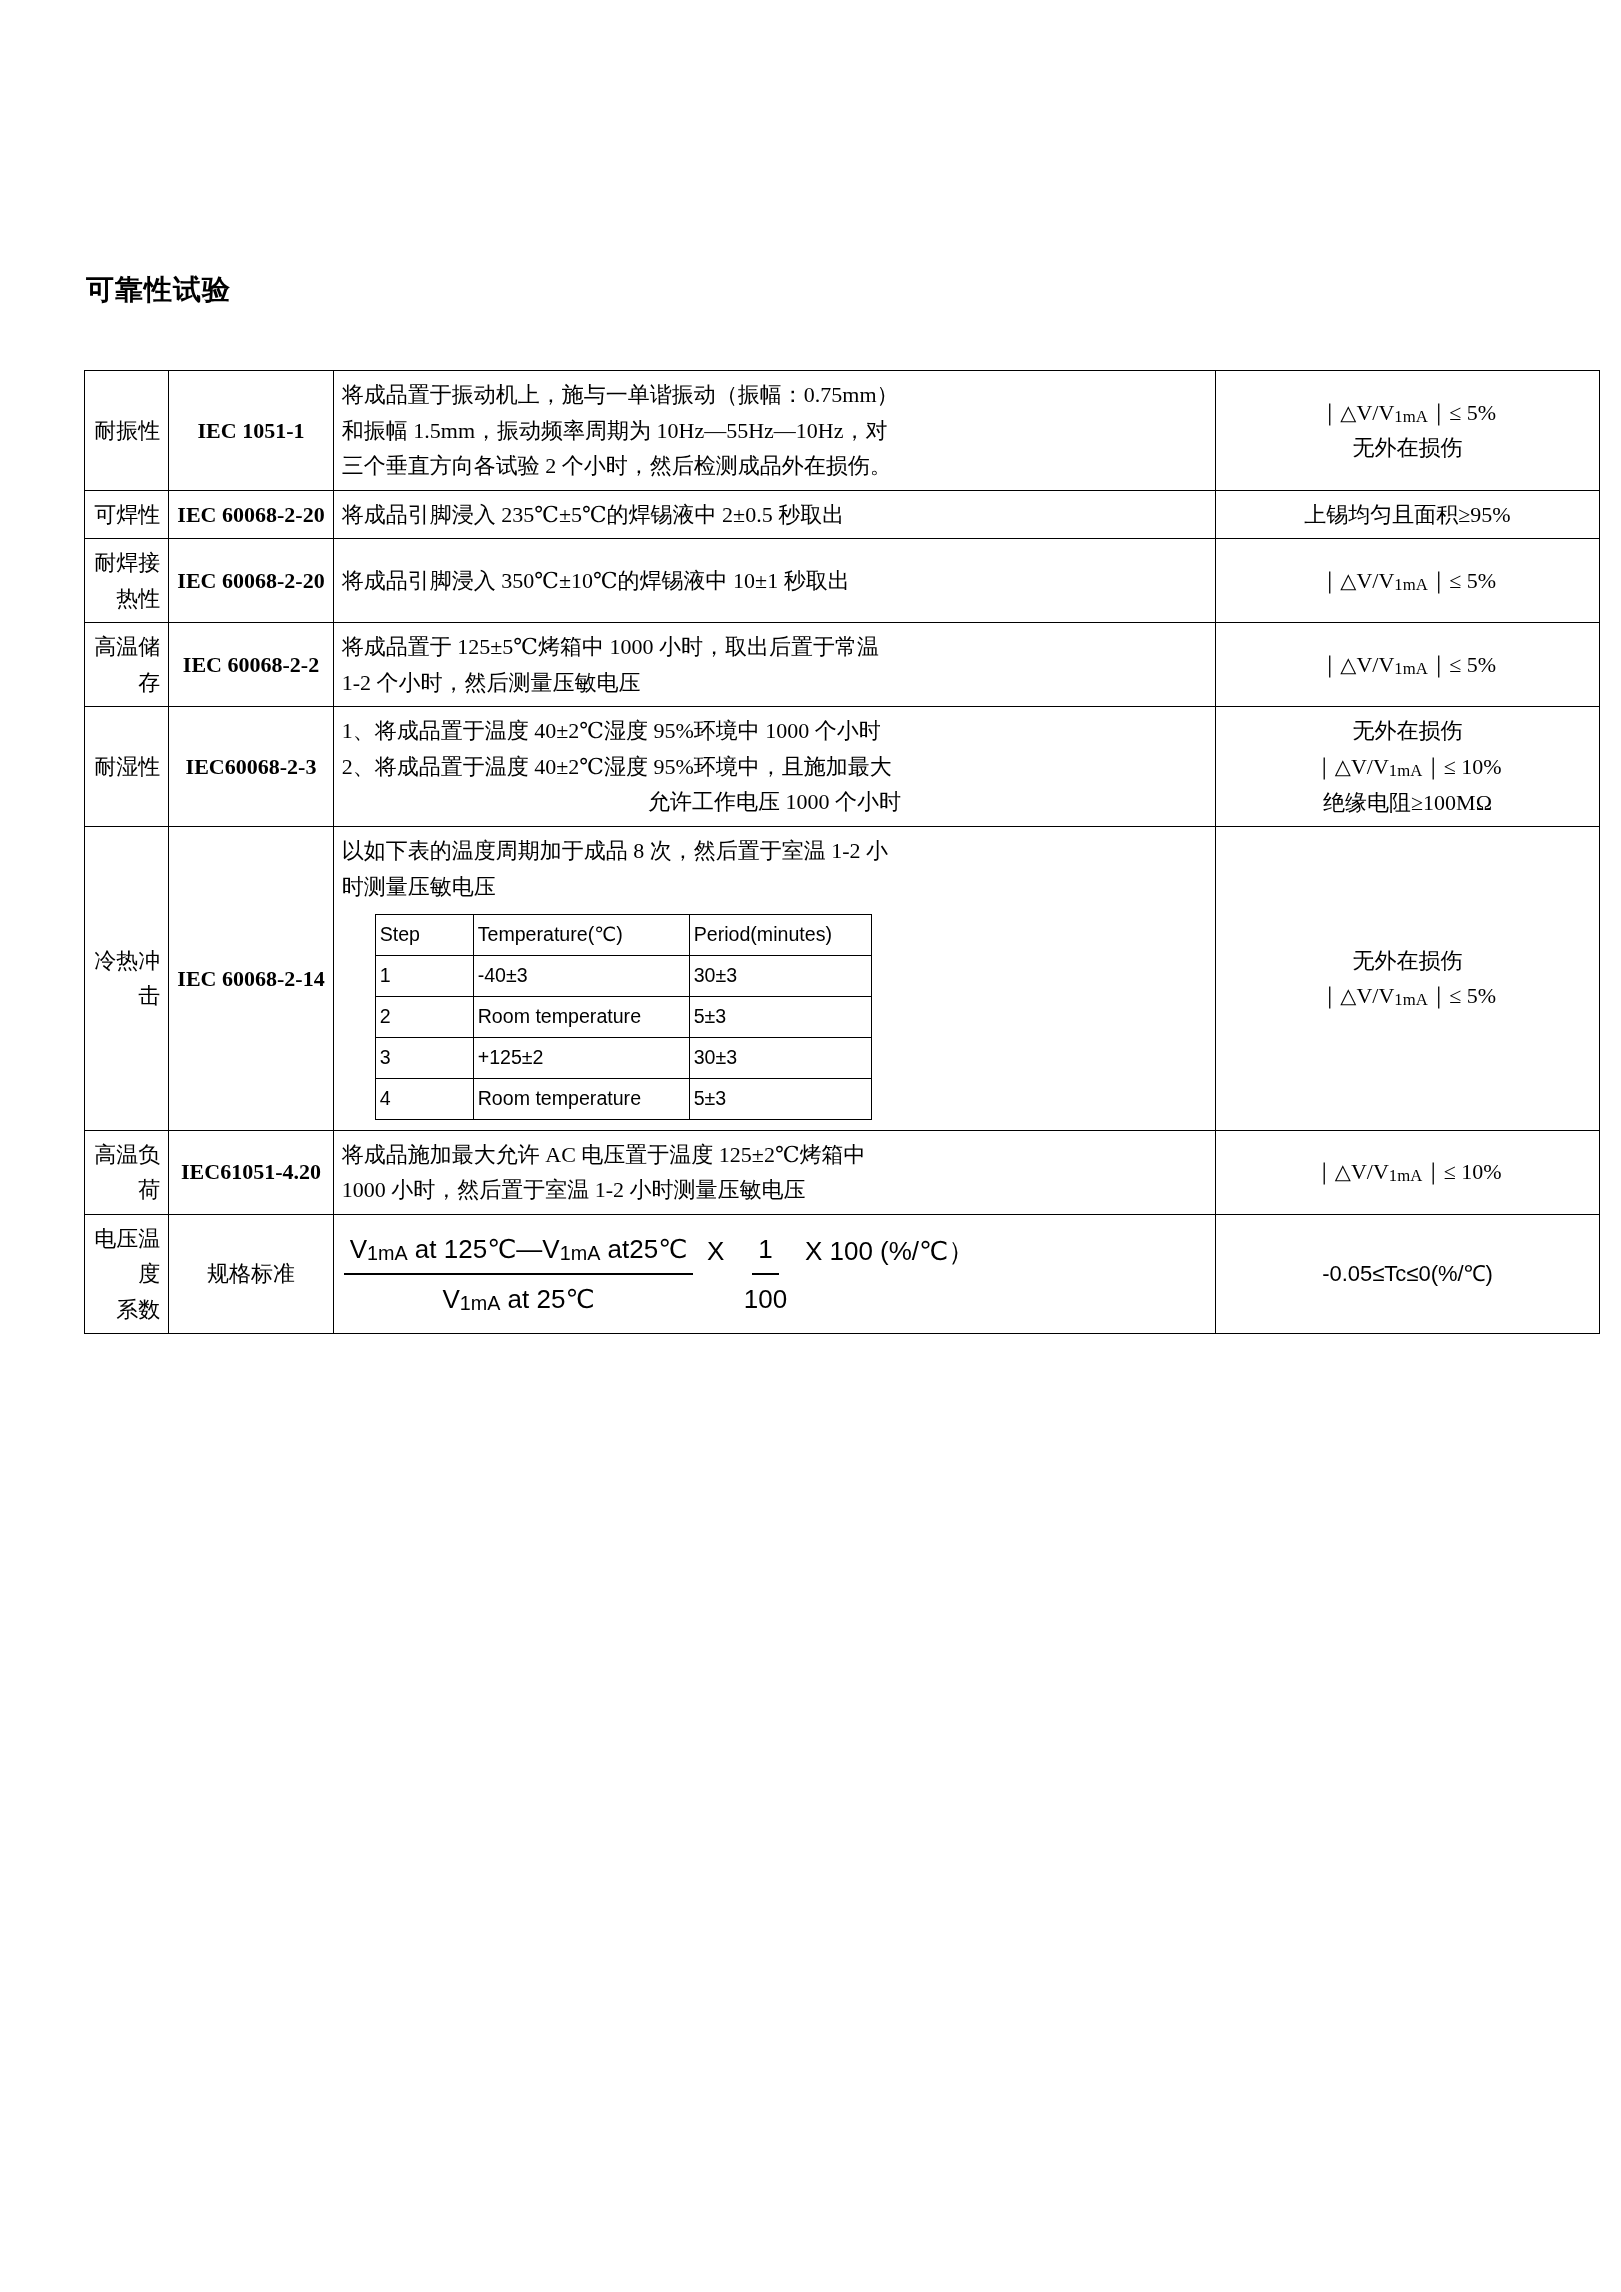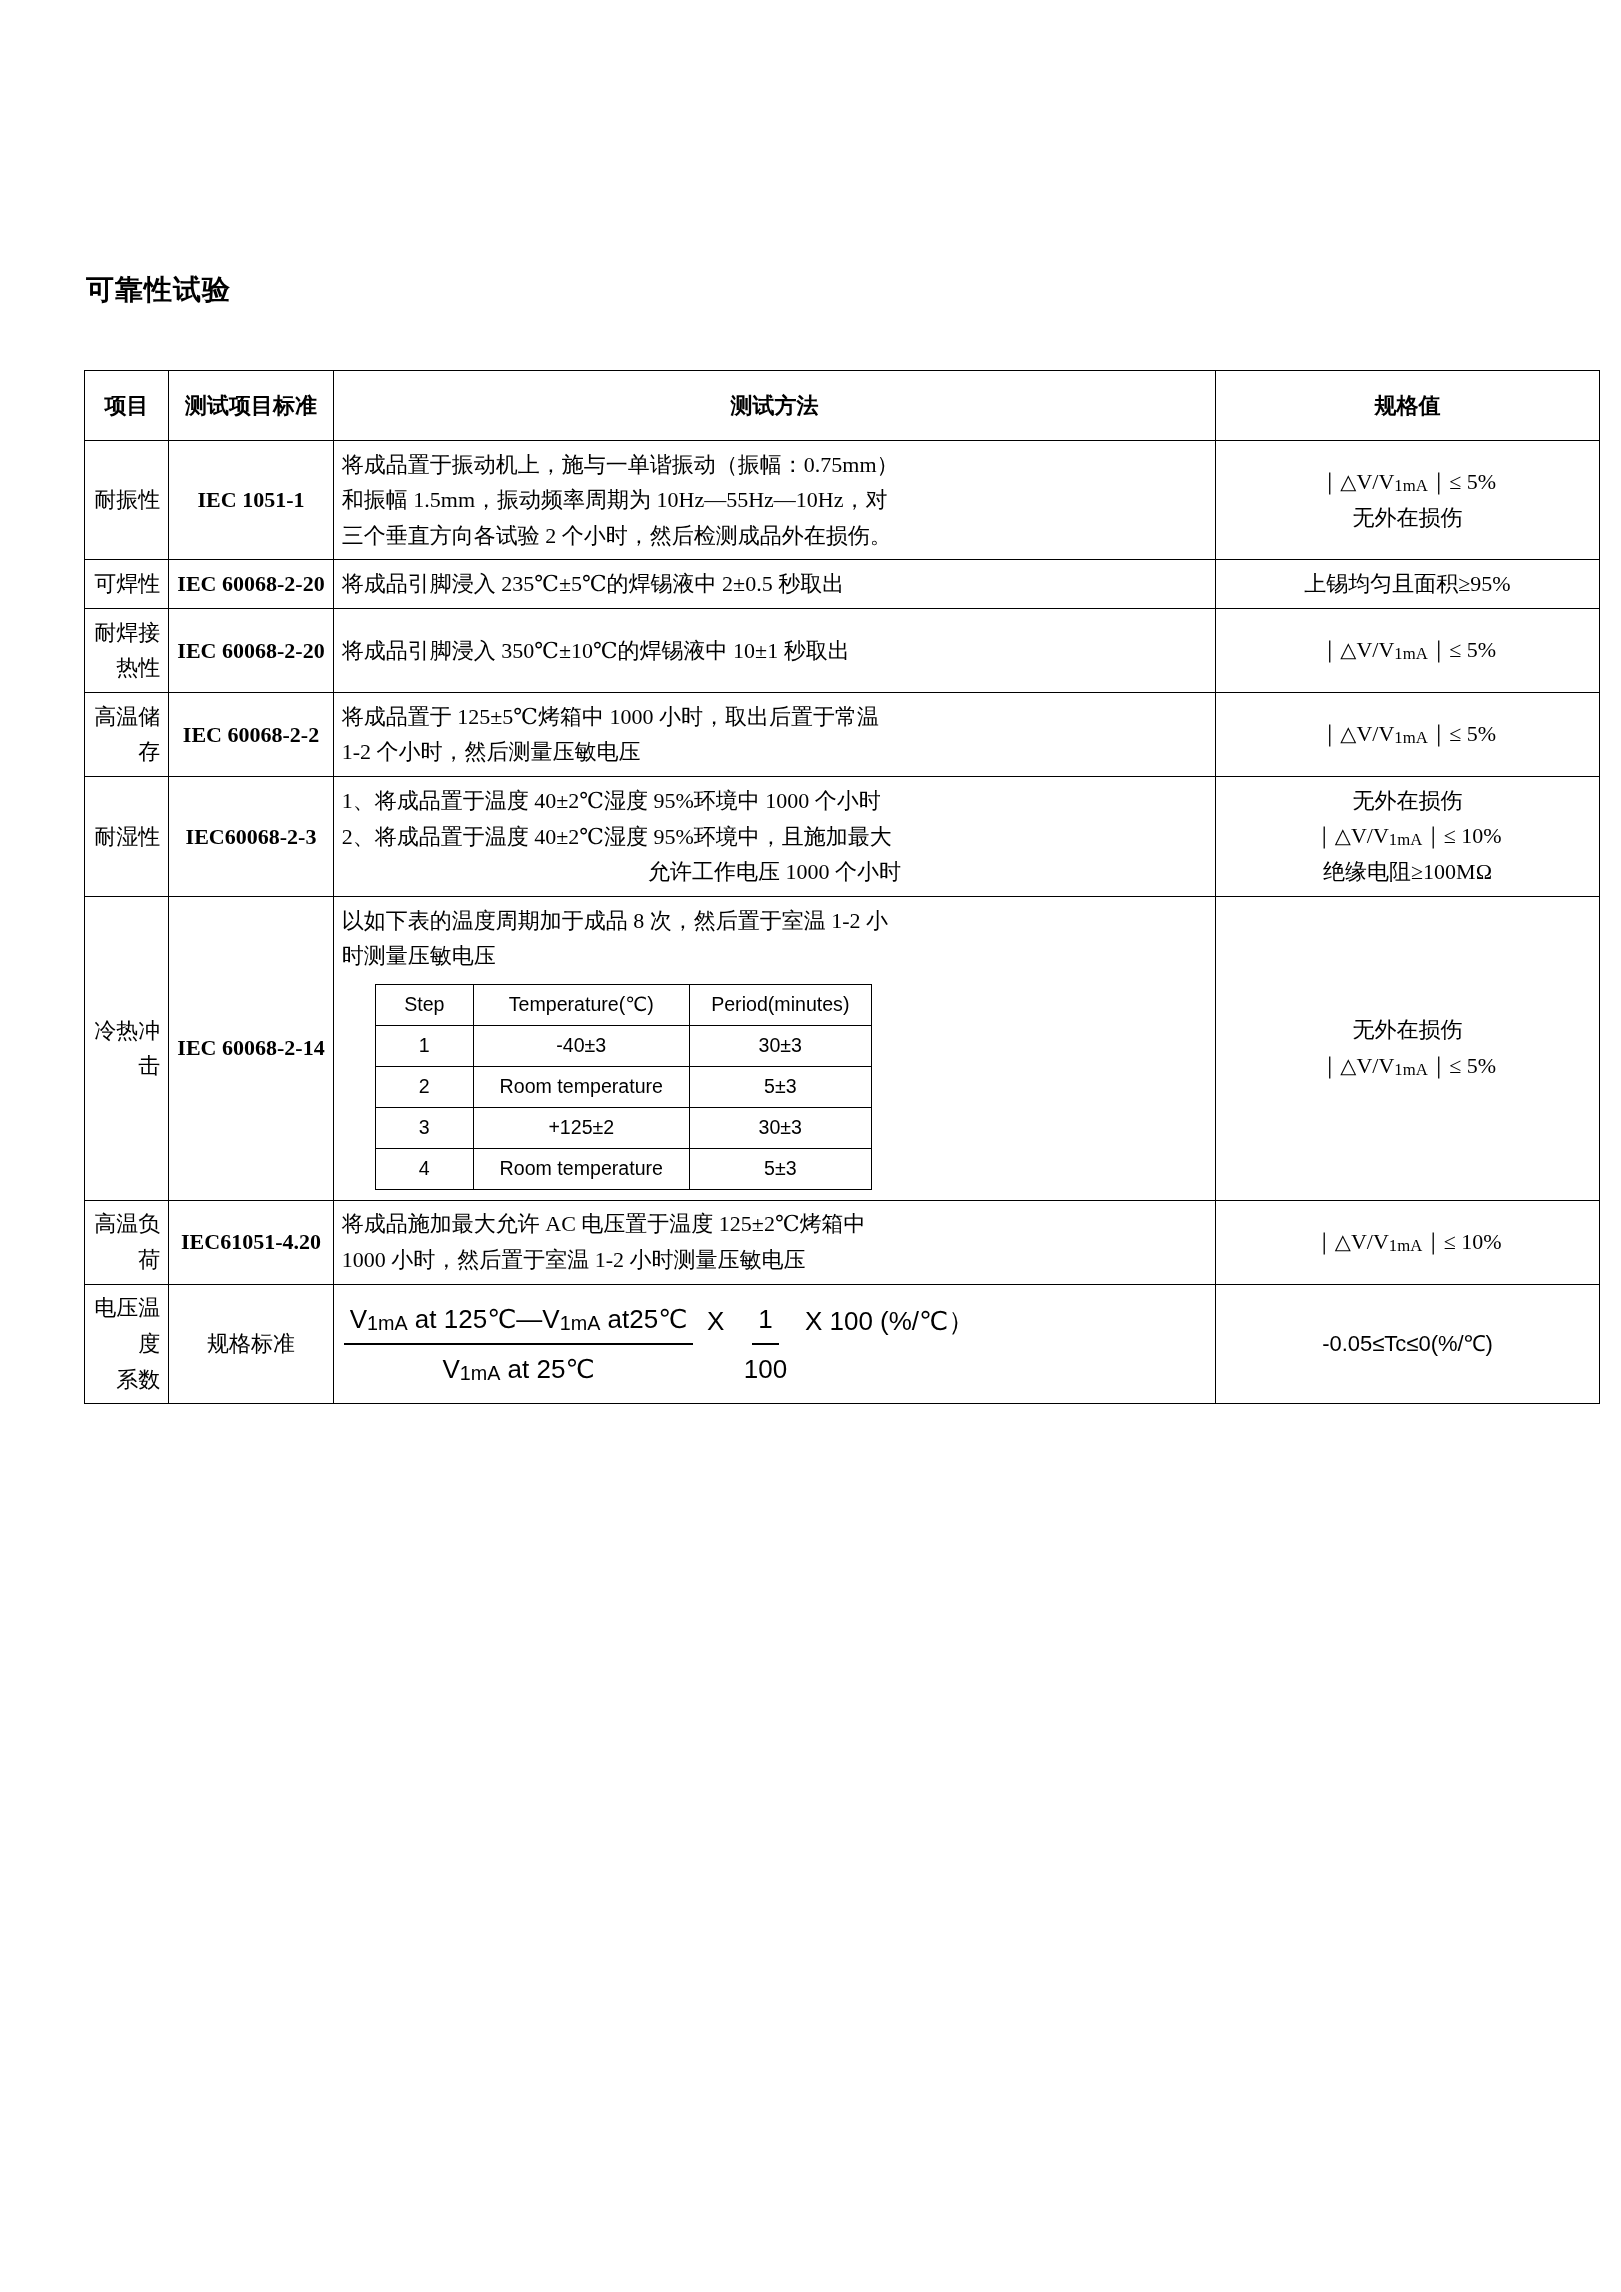--- a/index.html
+++ b/index.html
@@ -88,21 +88,21 @@
 
   
   table.inner {
     border-collapse: collapse;
     table-layout: fixed;
     margin: 9.8px 0 3.9px 33px;
     width: 496px;
   }
   table.inner td, table.inner th {
     border: 1.6px solid #000;
-    text-align: center;
+    text-align: left;
     font-size: 19.6px;
     height: 36px;
     padding: 2px 3.9px;
     font-family: "Liberation Sans", "DejaVu Sans", sans-serif;
     font-weight: 400;
     line-height: 1.2;
   }
   table.inner th {
     font-weight: 400;
   }
@@ -156,26 +156,20 @@
   <div class="doc-title">可靠性试验</div>
 
   <table class="main">
     <colgroup>
       <col class="c1">
         <col class="c2">
         <col class="c3">
         <col class="c4">
     </colgroup>
     <tbody>
-      <tr>
-        <th class="hdr">项目</th>
-        <th class="hdr">测试项目标准</th>
-        <th class="hdr">测试方法</th>
-        <th class="hdr">规格值</th>
-      </tr>
 
       <tr>
         <td class="item">耐振性</td>
         <td class="std">IEC 1051-1</td>
         <td class="method">
           <span class="line">将成品置于振动机上，施与一单谐振动（振幅：0.75mm）</span>
           <span class="line">和振幅 1.5mm，振动频率周期为 10Hz—55Hz—10Hz，对</span>
           <span class="line">三个垂直方向各试验 2 个小时，然后检测成品外在损伤。</span>
         </td>
         <td class="spec">

